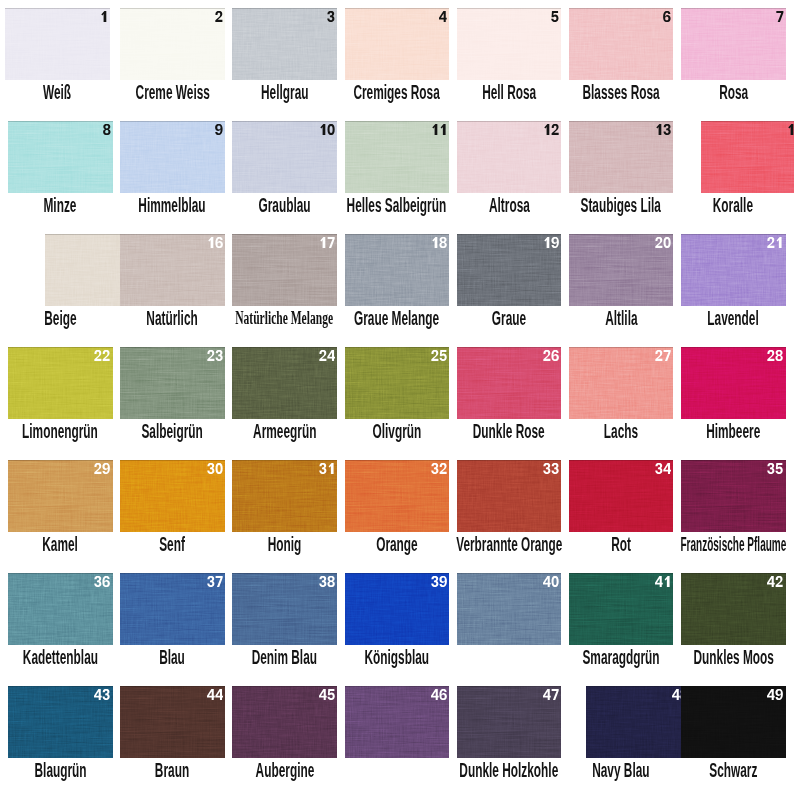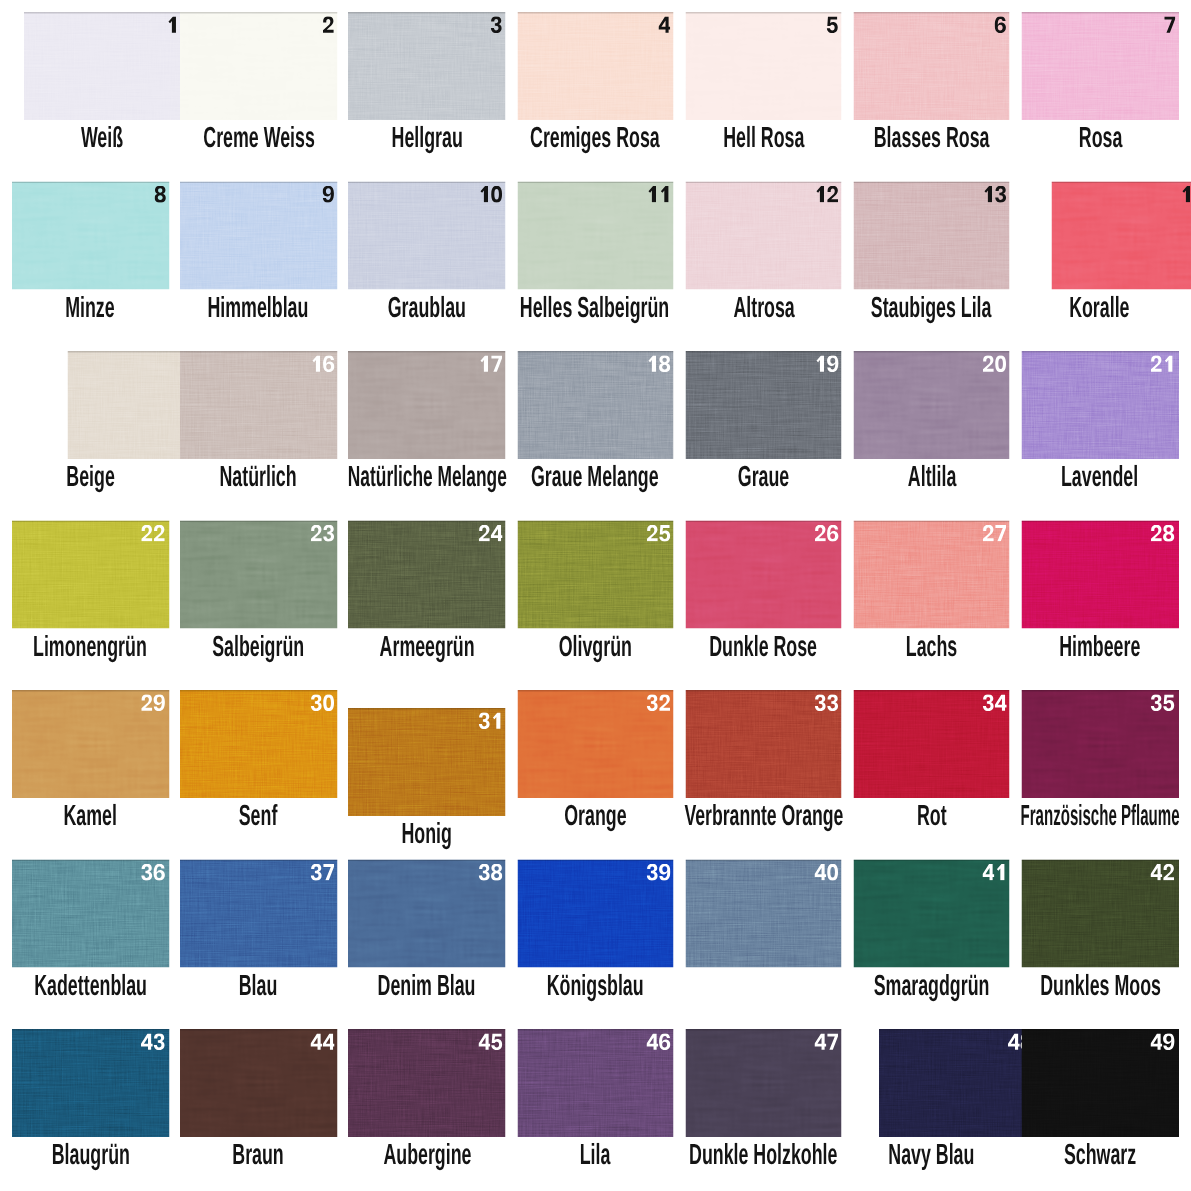--- a/index.html
+++ b/index.html
@@ -67,21 +67,21 @@
         <feFuncG type="linear" slope="0.315" intercept="0.3425"></feFuncG>
         <feFuncB type="linear" slope="0.315" intercept="0.3425"></feFuncB>
         <feFuncA type="linear" slope="0" intercept="1"></feFuncA>
       </feComponentTransfer>
     </filter>
   </defs>
 </svg>
 
 <div class="sheet">
   <div class="grid" id="grid">
-      <div class="cell" style="left: 16px; top: 8px; text-decoration: underline;">
+      <div class="cell" style="left: 5px; top: 8px; text-decoration: underline;">
         <div class="swatch">
           <div class="fill" style="background:#eceaf3"></div>
           <svg class="tex">
             <rect width="104.5" height="72" filter="url(#weaveA)"></rect>
           </svg>
           <div class="edge"></div>
           <div class="num">
             <svg viewBox="0 0 76 100" width="8.28" height="10.9" fill="#141414">
               <path transform="translate(0,0)" d="M12 32 L40 0 L58 0 L58 100 L33 100 L33 27 L22 41 Z"></path>
             </svg>
@@ -346,21 +346,21 @@
             <svg viewBox="0 0 152 100" width="16.57" height="10.9" fill="#ffffff">
               <path transform="translate(0,0)" d="M12 32 L40 0 L58 0 L58 100 L33 100 L33 27 L22 41 Z"></path>
               <path transform="translate(76,0)" d="M49 27 C48 19 43 15 36 15 C26 15 20 25 20 46 L20 51 C25 41 32 36 41 36 C58 36 70 49 70 68 C70 89 56 102 35 102 C13 102 1 86 1 54 C1 18 14 -2 37 -2 C55 -2 66 8 68 27 Z M35 50 C26 50 20 57 20 68 C20 79 26 86 35 86 C44 86 50 79 50 68 C50 57 44 50 35 50 Z"></path>
             </svg>
           </div>
         </div>
         <div class="label">
           <i style="transform: scaleX(0.612);">Natürlich</i>
         </div>
       </div>
-      <div class="cell" style="left: 232.34px; top: 234px;">
+      <div class="cell" style="left: 232.34px; top: 234px; font-family: Liberation Serif, serif;">
         <div class="swatch">
           <div class="fill" style="background:#b2a6a3"></div>
           <svg class="tex">
             <rect width="104.5" height="72" filter="url(#weaveB)"></rect>
           </svg>
           <div class="edge"></div>
           <div class="num">
             <svg viewBox="0 0 152 100" width="16.57" height="10.9" fill="#ffffff">
               <path transform="translate(0,0)" d="M12 32 L40 0 L58 0 L58 100 L33 100 L33 27 L22 41 Z"></path>
               <path transform="translate(76,0)" d="M3 0 L68 0 L68 17 L36 100 L15 100 L48 18 L3 18 Z"></path>
@@ -598,21 +598,21 @@
             <svg viewBox="0 0 152 100" width="16.57" height="10.9" fill="#ffffff">
               <path transform="translate(0,0)" d="M4 28 C4 9 17 -2 35 -2 C54 -2 66 8 66 25 C66 36 61 44 51 47 C62 50 68 59 68 72 C68 90 55 102 35 102 C16 102 3 90 2 70 L21 70 C22 80 27 85 35 85 C43 85 49 79 49 71 C49 62 43 57 33 57 L27 57 L27 41 L33 41 C42 41 47 36 47 28 C47 20 42 15 35 15 C28 15 23 20 23 30 L4 30 Z"></path>
               <path transform="translate(76,0)" d="M35 -2 C14 -2 2 14 2 50 C2 86 14 102 35 102 C56 102 68 86 68 50 C68 14 56 -2 35 -2 Z M35 18 C45 18 49 28 49 50 C49 72 45 82 35 82 C25 82 21 72 21 50 C21 28 25 18 35 18 Z"></path>
             </svg>
           </div>
         </div>
         <div class="label">
           <i style="transform: scaleX(0.612);">Senf</i>
         </div>
       </div>
-      <div class="cell" style="left: 232.34px; top: 472px;">
+      <div class="cell" style="left: 232.34px; top: 460px;">
         <div class="swatch">
           <div class="fill" style="background:#bc7a1b"></div>
           <svg class="tex">
             <rect width="104.5" height="72" filter="url(#weaveA)"></rect>
           </svg>
           <div class="edge"></div>
           <div class="num">
             <svg viewBox="0 0 152 100" width="16.57" height="10.9" fill="#ffffff">
               <path transform="translate(0,0)" d="M4 28 C4 9 17 -2 35 -2 C54 -2 66 8 66 25 C66 36 61 44 51 47 C62 50 68 59 68 72 C68 90 55 102 35 102 C16 102 3 90 2 70 L21 70 C22 80 27 85 35 85 C43 85 49 79 49 71 C49 62 43 57 33 57 L27 57 L27 41 L33 41 C42 41 47 36 47 28 C47 20 42 15 35 15 C28 15 23 20 23 30 L4 30 Z"></path>
               <path transform="translate(76,0)" d="M12 32 L40 0 L58 0 L58 100 L33 100 L33 27 L22 41 Z"></path>
@@ -878,23 +878,20 @@
           <svg class="tex">
             <rect width="104.5" height="72" filter="url(#weaveA)"></rect>
           </svg>
           <div class="edge"></div>
           <div class="num">
             <svg viewBox="0 0 152 100" width="16.57" height="10.9" fill="#ffffff">
               <path transform="translate(0,0)" d="M40 0 L62 0 L62 62 L71 62 L71 79 L62 79 L62 100 L43 100 L43 79 L0 79 L0 62 Z M43 62 L43 24 L18 62 Z"></path>
               <path transform="translate(76,0)" d="M49 27 C48 19 43 15 36 15 C26 15 20 25 20 46 L20 51 C25 41 32 36 41 36 C58 36 70 49 70 68 C70 89 56 102 35 102 C13 102 1 86 1 54 C1 18 14 -2 37 -2 C55 -2 66 8 68 27 Z M35 50 C26 50 20 57 20 68 C20 79 26 86 35 86 C44 86 50 79 50 68 C50 57 44 50 35 50 Z"></path>
             </svg>
           </div>
-        </div>
-        <div class="label">
-          <i style="transform: scaleX(0.612);">Lila</i>
         </div>
       </div>
       <div class="cell" style="left: 456.68px; top: 686px;">
         <div class="swatch">
           <div class="fill" style="background:#4b4257"></div>
           <svg class="tex">
             <rect width="104.5" height="72" filter="url(#weaveB)"></rect>
           </svg>
           <div class="edge"></div>
           <div class="num">

